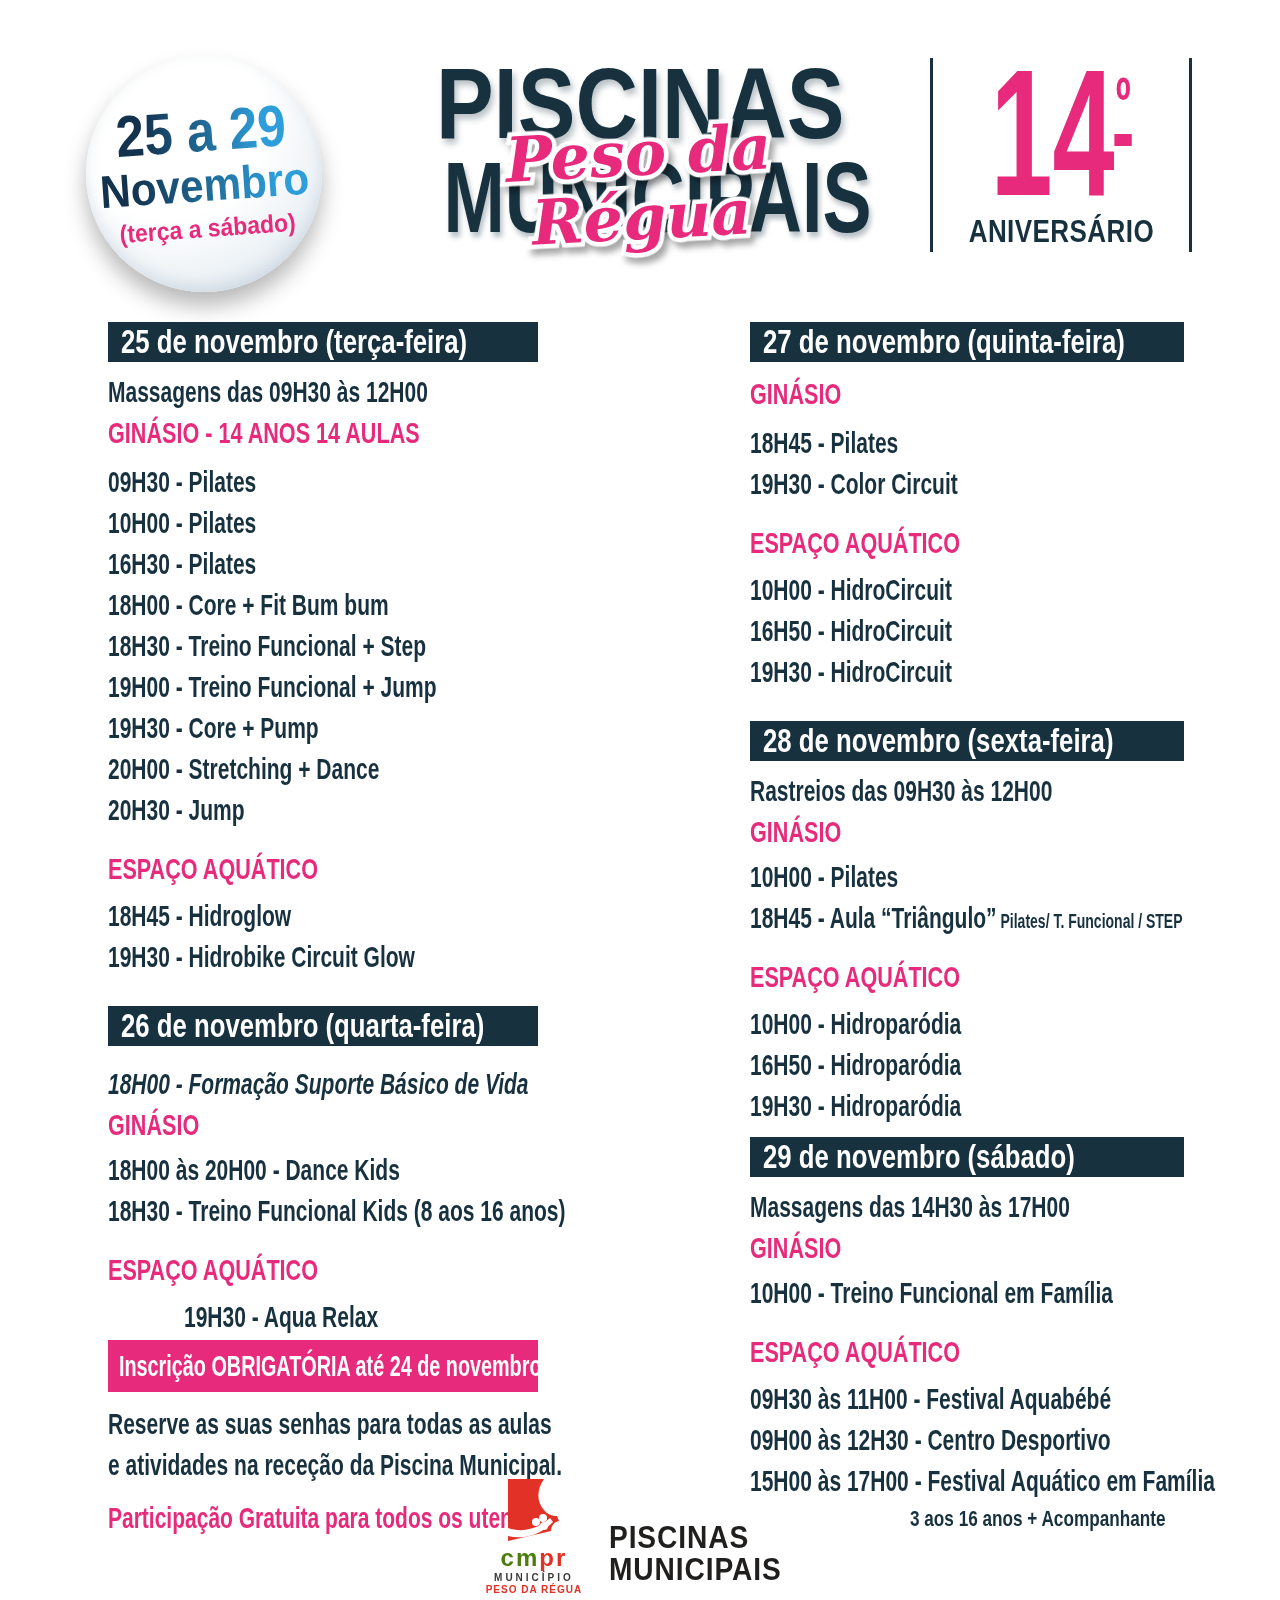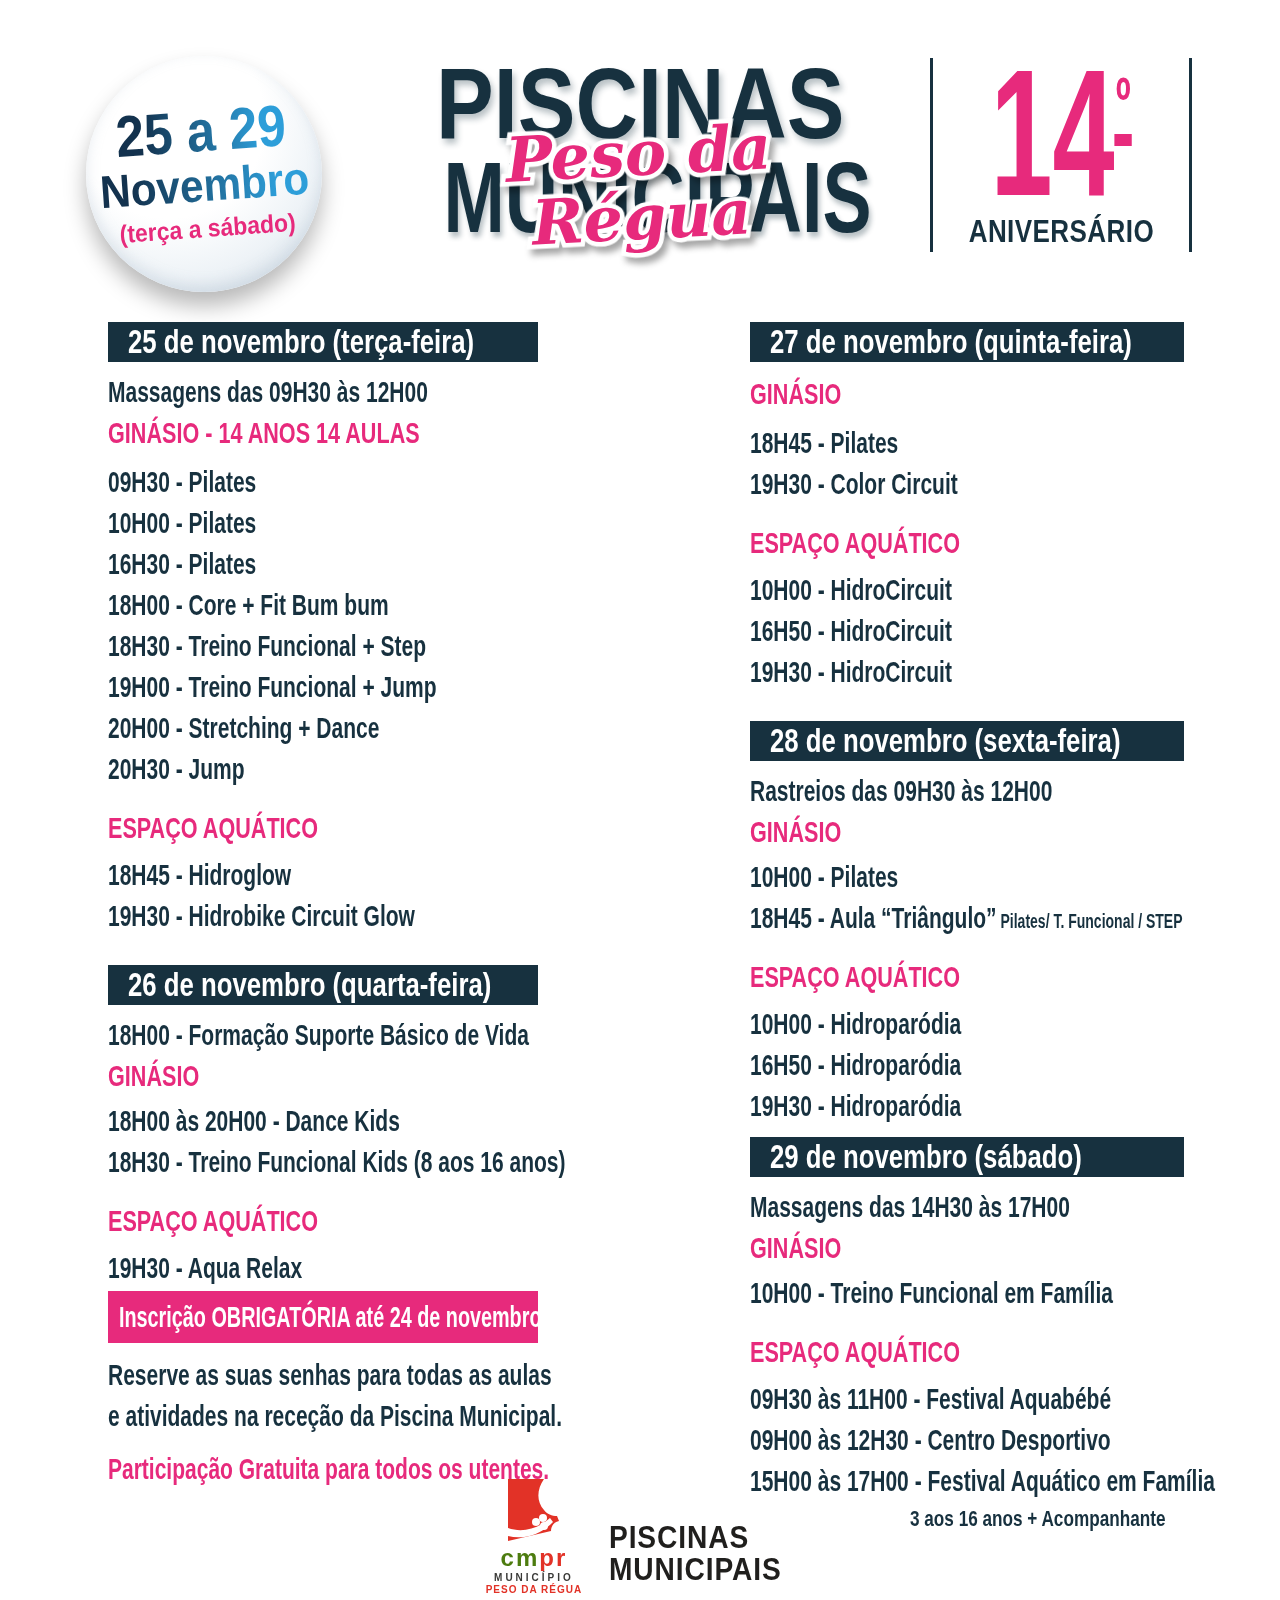--- a/index.html
+++ b/index.html
@@ -54,21 +54,21 @@
   #col-left{left:108px;width:430px;}
   #col-right{left:750px;width:434px;}
   .ln{white-space:nowrap;}
   .ln .tx{display:inline-block;transform-origin:0 50%;}
   .navy,.item{line-height:36px;}
   .navy .tx,.item .tx{font-weight:700;font-size:30px;line-height:36px;color:var(--navy);transform:scaleX(.70);}
   .pink{line-height:36px;}
   .pink .tx{font-weight:700;font-size:30px;line-height:36px;color:var(--pink);transform:scaleX(.72);}
   .pinkline{line-height:40px;}
   .pinkline .tx{font-weight:700;font-size:30px;line-height:40px;color:var(--pink);transform:scaleX(.70);}
-  .bar{background:var(--navy);height:40px;padding:0 20px;}
+  .bar{background:var(--navy);height:40px;padding:0 13px;}
   .bar .tx{font-weight:700;font-size:33px;line-height:40px;color:#fff;transform:scaleX(.78);}
   .pinkbar{background:var(--pink);height:52px;padding:0 11px;}
   .pinkbar .tx{font-weight:700;font-size:30px;line-height:52px;color:#fff;transform:scaleX(.66);}
   .small{line-height:30px;}
   .small .tx{font-weight:700;font-size:22px;line-height:30px;color:var(--navy);transform:scaleX(.78);margin-left:160px;}
   .sm{font-size:20px;}
 
   
   .footer{position:absolute;top:1478px;left:0;right:0;display:flex;justify-content:center;
     align-items:flex-start;gap:16px;}
@@ -114,32 +114,33 @@
   <div class="col" id="col-left">
       <div class="ln bar"><span class="tx">25 de novembro (terça-feira)</span></div>
       <div class="ln navy" style="margin-top: 12px;"><span class="tx">Massagens das 09H30 às 12H00</span></div>
       <div class="ln pink"><span class="tx">GINÁSIO - 14 ANOS 14 AULAS</span></div>
       <div class="ln item" style="margin-top: 8px;"><span class="tx">09H30 - Pilates</span></div>
       <div class="ln item"><span class="tx">10H00 - Pilates</span></div>
       <div class="ln item"><span class="tx">16H30 - Pilates</span></div>
       <div class="ln item"><span class="tx">18H00 - Core + Fit Bum bum</span></div>
       <div class="ln item"><span class="tx">18H30 - Treino Funcional + Step</span></div>
       <div class="ln item"><span class="tx">19H00 - Treino Funcional + Jump</span></div>
+      <div class="ln item"><span class="tx">19H30 - Core + Pump</span></div>
       <div class="ln item"><span class="tx">20H00 - Stretching + Dance</span></div>
       <div class="ln item"><span class="tx">20H30 - Jump</span></div>
       <div class="ln pink" style="margin-top: 18px;"><span class="tx">ESPAÇO AQUÁTICO</span></div>
       <div class="ln item" style="margin-top: 6px;"><span class="tx">18H45 - Hidroglow</span></div>
       <div class="ln item"><span class="tx">19H30 - Hidrobike Circuit Glow</span></div>
       <div class="ln bar" style="margin-top: 26px;"><span class="tx">26 de novembro (quarta-feira)</span></div>
-      <div class="ln navy" style="margin-top: 12px;"><span class="tx">18H00 - Formação Suporte Básico de Vida</span></div>
+      <div class="ln navy" style="margin-top: 20px; font-style: italic;"><span class="tx">18H00 - Formação Suporte Básico de Vida</span></div>
       <div class="ln pink"><span class="tx">GINÁSIO</span></div>
       <div class="ln item" style="margin-top: 4px;"><span class="tx">18H00 às 20H00 - Dance Kids</span></div>
       <div class="ln item"><span class="tx">18H30 - Treino Funcional Kids (8 aos 16 anos)</span></div>
       <div class="ln pink" style="margin-top: 18px;"><span class="tx">ESPAÇO AQUÁTICO</span></div>
-      <div class="ln item" style="margin-top: 6px;"><span class="tx">19H30 - Aqua Relax</span></div>
+      <div class="ln item" style="margin-top: 6px; text-align: center;"><span class="tx">19H30 - Aqua Relax</span></div>
       <div class="ln pinkbar" style=""><span class="tx">Inscrição OBRIGATÓRIA até 24 de novembro.</span></div>
       <div class="ln navy" style="margin-top: 14px;"><span class="tx">Reserve as suas senhas para todas as aulas</span></div>
       <div class="ln navy"><span class="tx">e atividades na receção da Piscina Municipal.</span></div>
       <div class="ln pinkline" style="margin-top: 10px;"><span class="tx">Participação Gratuita para todos os utentes.</span></div>
     </div>
   <div class="col" id="col-right">
       <div class="ln bar"><span class="tx">27 de novembro (quinta-feira)</span></div>
       <div class="ln pink" style="margin-top: 14px;"><span class="tx">GINÁSIO</span></div>
       <div class="ln item" style="margin-top: 8px;"><span class="tx">18H45 - Pilates</span></div>
       <div class="ln item"><span class="tx">19H30 - Color Circuit</span></div>

